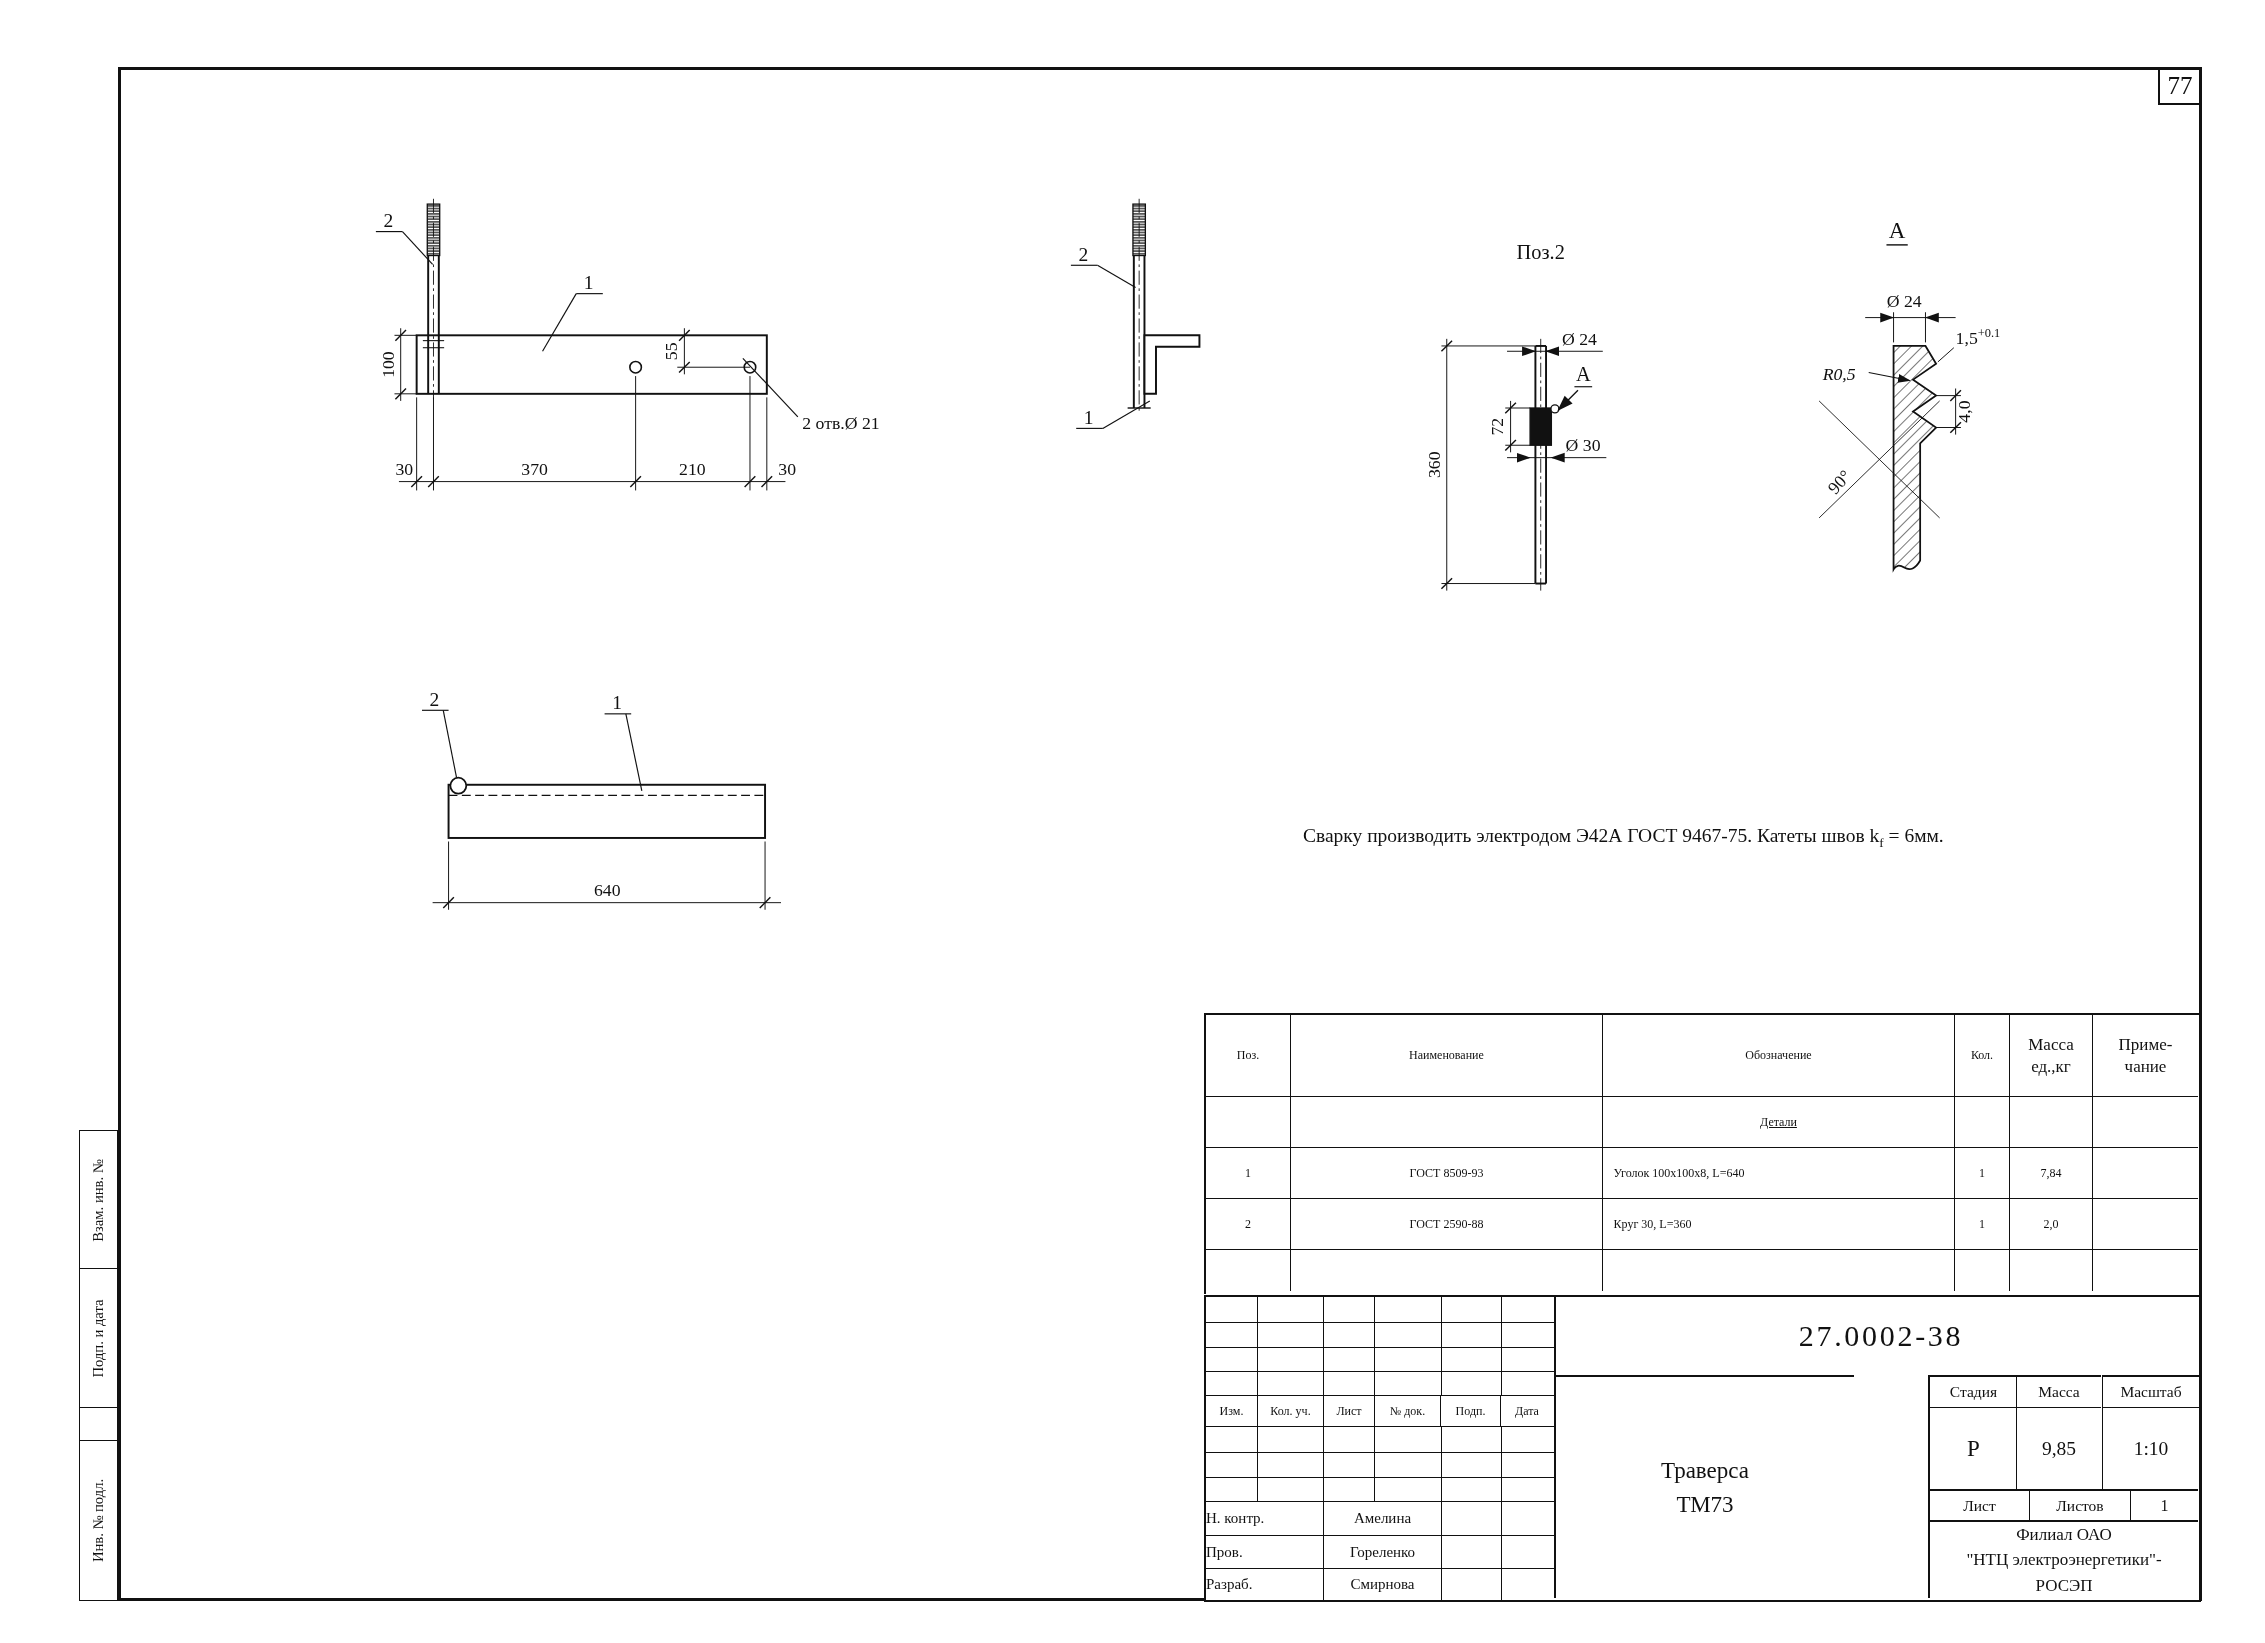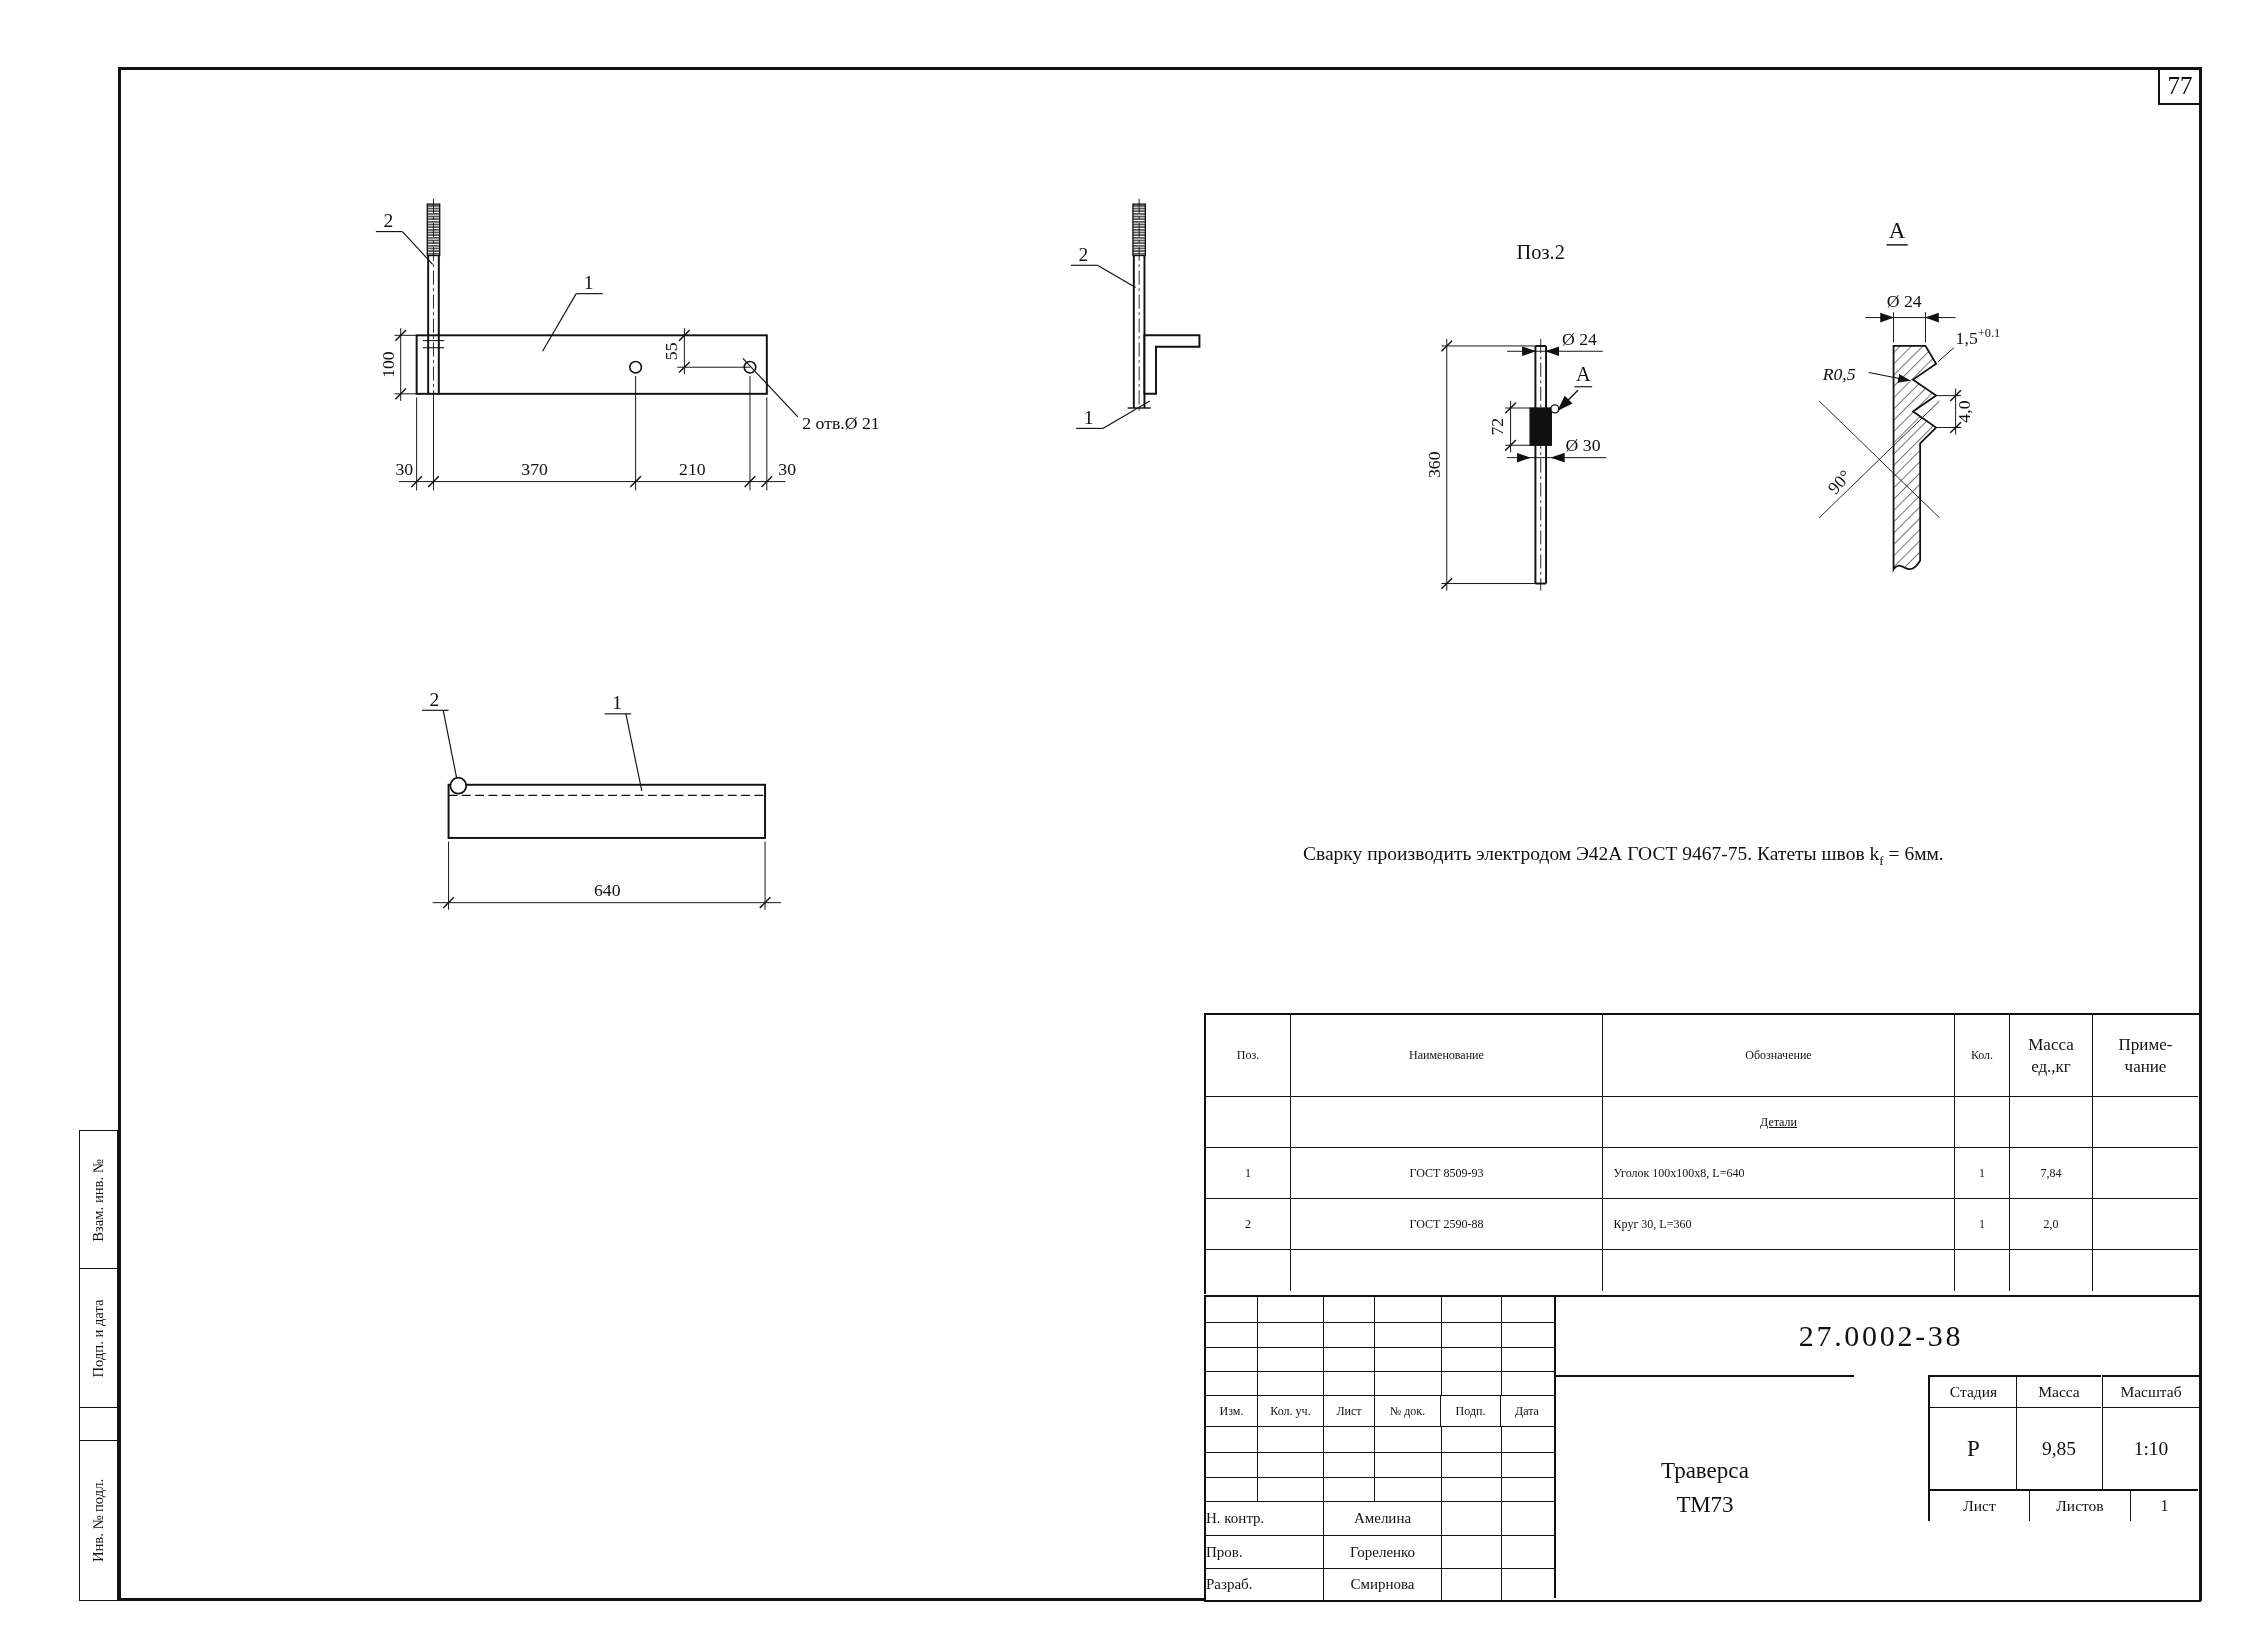--- a/index.html
+++ b/index.html
@@ -13,21 +13,21 @@
   .vbox .vl{position:absolute;inset:0;display:flex;align-items:center;justify-content:center;}
   .vbox .vl span{transform:rotate(-90deg);white-space:nowrap;font-size:14.6px;}
   
   .draw{position:absolute;left:0;top:0;}
   .draw text{font-family:"Liberation Serif","DejaVu Serif",serif;fill:#111;font-size:20px;}
   .draw text.pos{font-size:22px;}
   .draw text.ttl{font-size:23px;}
   .draw text.big{font-size:26px;}
   .draw text.it{font-style:italic;}
   
-  .note{position:absolute;left:1303px;top:841px;font-size:19.5px;line-height:25px;white-space:nowrap;}
+  .note{position:absolute;left:1303px;top:823px;font-size:19.5px;line-height:25px;white-space:nowrap;}
   .note sub{font-size:13.3px;}
   
   .spec{position:absolute;left:1204px;top:1013px;width:997px;height:281px;border:2.7px solid #111;border-bottom:none;
         box-sizing:border-box;display:grid;grid-template-columns:85px 312px 352px 55px 83px 105px;
         grid-template-rows:82px 51px 51px 51px 41px;background:#fff;}
   .sc{border-right:1.3px solid #111;border-bottom:1.3px solid #111;display:flex;align-items:center;justify-content:center;
       font-size:12px;box-sizing:border-box;overflow:hidden;}
   .sc.lc{border-right:none;}
   .sc.lr{border-bottom:none;}
   .sc.nl{justify-content:flex-start;padding-left:10.6px;}
@@ -359,16 +359,23 @@
     <div class="tc bl1 bt2 shdr" style="left:896px;top:78px;width:97px;height:32px;">Масштаб</div>
 
     <div class="tc bl2 bt1" style="left:722px;top:110px;width:89px;height:82px;font-size:23px;">Р</div>
     <div class="tc bl1 bt1" style="left:810px;top:110px;width:85px;height:82px;font-size:19.5px;">9,85</div>
     <div class="tc bl1 bt1" style="left:896px;top:110px;width:97px;height:82px;font-size:19.5px;">1:10</div>
 
     <div class="tc bl2 bt2 shdr" style="left:722px;top:192px;width:101px;height:32px;">Лист</div>
     <div class="tc bl1 bt2 shdr" style="left:823px;top:192px;width:101px;height:32px;">Листов</div>
     <div class="tc bl1 bt2" style="left:924px;top:192px;width:68px;height:32px;font-size:16px;">1</div>
 
+    <div class="tc bl2 bt2" style="left:722px;top:223px;width:270px;height:78px;">
+      <div class="company">
+        <div>Филиал ОАО</div>
+        <div>"НТЦ электроэнергетики"-</div>
+        <div>РОСЭП</div>
+      </div>
+    </div>
   </div>
 
 </div>
 
 
 </body></html>

